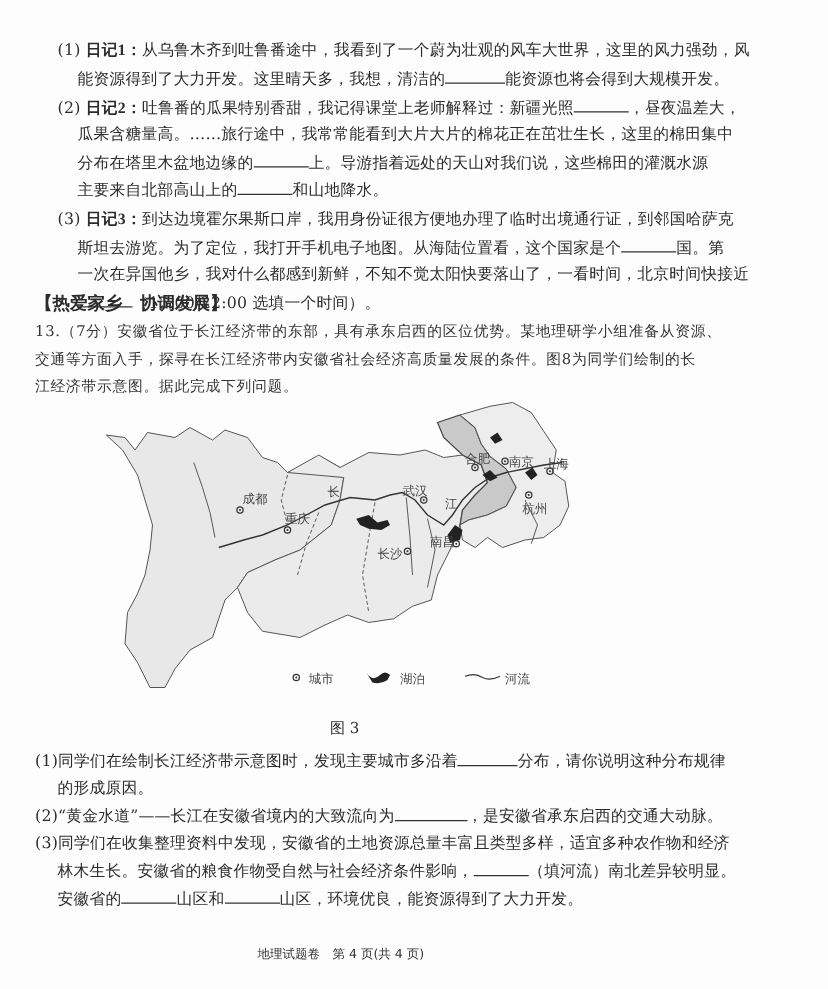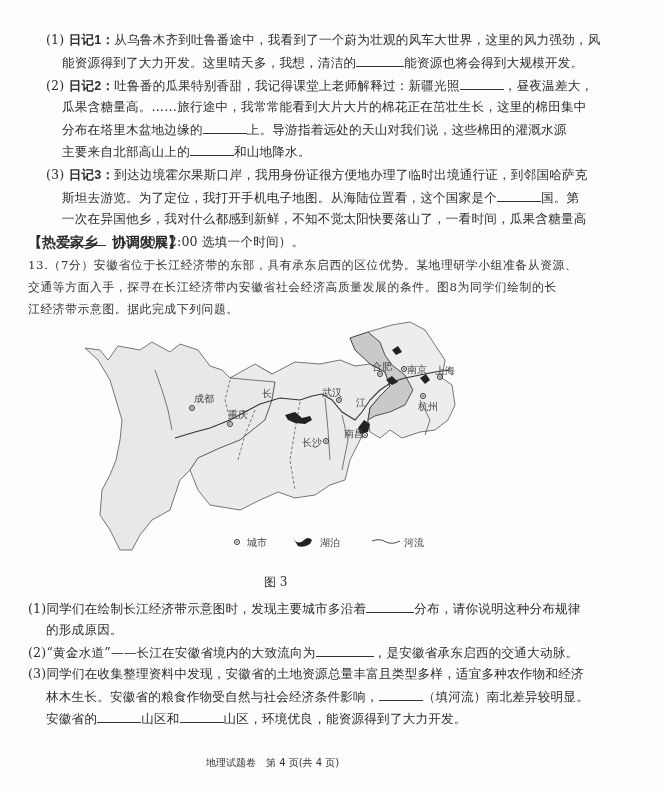--- a/index.html
+++ b/index.html
@@ -1,21 +1,21 @@
 <!DOCTYPE html>
 <html><head>
 <meta charset="utf-8">
 <style>
   html, body { margin:0; padding:0; }
   body {
     width:662px; height:791px; background:#fdfdfd; position:relative; overflow:hidden;
     font-family: "DejaVu Serif", "Liberation Serif", serif; color:#2c2c2c;
   }
   .line { position:absolute; font-size:12.6px; white-space:nowrap; letter-spacing:0.2px; }
-  .b { font-weight:bold; font-family:Liberation Sans, sans-serif; }
+  .b { font-weight:bold; font-family:Liberation Serif, serif; }
   .blank { display:inline-block; border-bottom:1px solid #333; height:12px; vertical-align:baseline; }
   .section { position:absolute; font-size:14px; font-weight:bold; font-family:"DejaVu Sans", sans-serif; }
   .q13 { position:absolute; font-size:11.8px; white-space:nowrap; letter-spacing:0.6px; color:#333; }
   #map { position:absolute; left:80px; top:320px; width:380px; height:235px; }
   .caption { position:absolute; font-size:12px; }
   .footer { position:absolute; font-size:10px; font-family:"DejaVu Sans", sans-serif; color:#333; }
   .maplabel { font-size:10px; fill:#444; font-family:"DejaVu Sans", sans-serif; }
 </style>
 </head>
 <body>
@@ -43,21 +43,21 @@
 </div>
 
 <div class="line" style="left:46px;top:167px;">
   <span>(3)</span>
   <span class="b">日记3：</span><span>到达边境霍尔果斯口岸，我用身份证很方便地办理了临时出境通行证，到邻国哈萨克</span>
 </div>
 <div class="line" style="left:62px;top:189px;">
   <span>斯坦去游览。为了定位，我打开手机电子地图。从海陆位置看，这个国家是个</span><span class="blank" style="width:44px;"></span><span>国。第</span>
 </div>
 <div class="line" style="left:62px;top:211px;">
-  <span>一次在异国他乡，我对什么都感到新鲜，不知不觉太阳快要落山了，一看时间，瓜果含糖量高</span>
+  <span>一次在异国他乡，我对什么都感到新鲜，不知不觉太阳快要落山了，一看时间，北京时间快接近</span>
 </div>
 <div class="line" style="left:62px;top:233px;">
   <span class="blank" style="width:44px;"></span><span>（15:00/22:00 选填一个时间）。</span>
 </div>
 
 <div class="section" style="left:28px;top:234px;">【热爱家乡　协调发展】</div>
 
 <div class="q13" style="left:28px;top:258px;">13.（7分）安徽省位于长江经济带的东部，具有承东启西的区位优势。某地理研学小组准备从资源、</div>
 <div class="q13" style="left:28px;top:280px;">交通等方面入手，探寻在长江经济带内安徽省社会经济高质量发展的条件。图8为同学们绘制的长</div>
 <div class="q13" style="left:28px;top:302px;">江经济带示意图。据此完成下列问题。</div>

